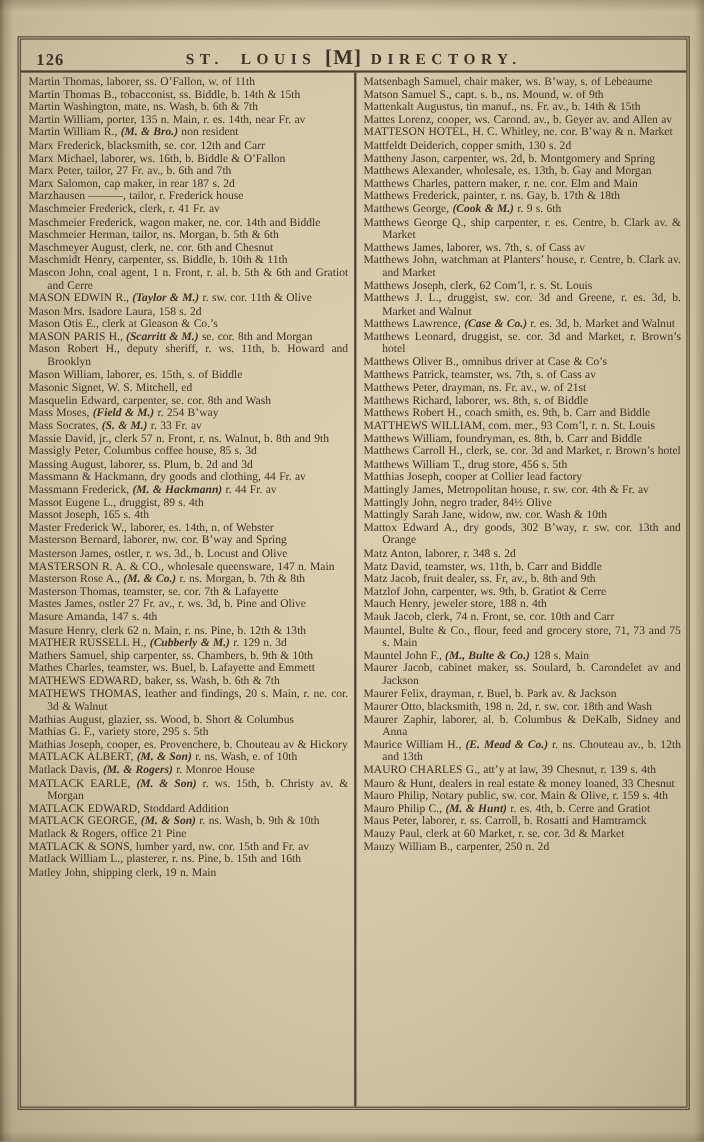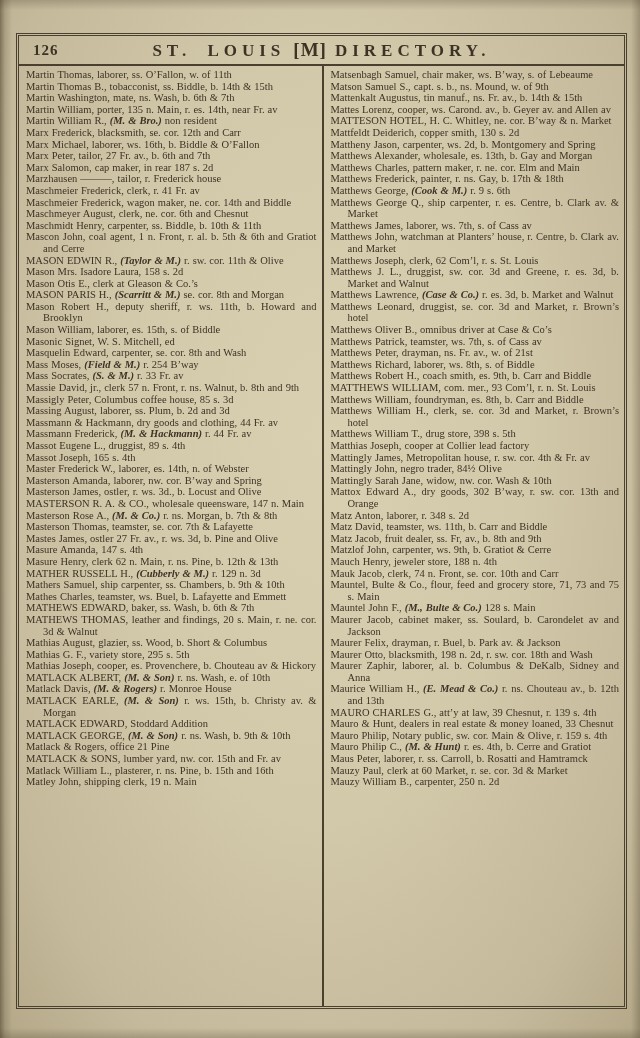--- a/index.html
+++ b/index.html
@@ -22,29 +22,29 @@
       linear-gradient(270deg, rgba(70,58,38,.30) 0, rgba(70,58,38,0) 9px),
       linear-gradient(0deg, rgba(70,58,38,.25) 0, rgba(70,58,38,0) 10px),
       linear-gradient(180deg, rgba(70,58,38,.25) 0, rgba(70,58,38,0) 10px);
   }
   .content-box {
     position:absolute; top:33px; left:16px; right:13px; bottom:29px;
     border:3px double #4a4030;
   }
   .header {
     height:28px; border-bottom:2px solid #4a4030;
-    display:flex; align-items:center; position:relative;
+    display:flex; align-items:flex-end; position:relative;
   }
   .page-number {
     margin-left:14px; font-size:15px; font-weight:bold; letter-spacing:1px; z-index:1;
   }
   .header-title {
     position:absolute; left:0; right:0; text-align:center; white-space:nowrap;
   }
-  .t-caps  { font-size:17px; font-weight:bold; letter-spacing:5px; word-spacing:7px; }
+  .t-caps  { font-size:14px; font-weight:bold; letter-spacing:5px; word-spacing:7px; }
   .t-mark  { font-size:19px;  font-weight:bold; letter-spacing:1px; margin:0 4px; }
   .columns { display:flex; height:calc(100% - 30px); }
   .col {
     flex:1 1 50%; overflow:hidden; padding:3px 5px 0 7px; box-sizing:border-box;
   }
   .col-right { border-left:2px solid #4a4030; }
   .entry {
     margin:0; font-size:10.5px; line-height:11.6px;
     text-align:justify; text-justify:inter-word;
     padding-left:17px; text-indent:-17px;
@@ -74,20 +74,21 @@
           <p class="entry">Martin Washington, mate, ns. Wash, b. 6th &amp; 7th</p>
           <p class="entry">Martin William, porter, 135 n. Main, r. es. 14th, near Fr. av</p>
           <p class="entry">Martin William R., <i>(M. &amp; Bro.)</i> non resident</p>
           <p class="entry">Marx Frederick, blacksmith, se. cor. 12th and Carr</p>
           <p class="entry">Marx Michael, laborer, ws. 16th, b. Biddle &amp; O’Fallon</p>
           <p class="entry">Marx Peter, tailor, 27 Fr. av., b. 6th and 7th</p>
           <p class="entry">Marx Salomon, cap maker, in rear 187 s. 2d</p>
           <p class="entry">Marzhausen ———, tailor, r. Frederick house</p>
           <p class="entry">Maschmeier Frederick, clerk, r. 41 Fr. av</p>
           <p class="entry">Maschmeier Frederick, wagon maker, ne. cor. 14th and Biddle</p>
+          <p class="entry">Maschmeier Herman, tailor, ns. Morgan, b. 5th &amp; 6th</p>
           <p class="entry">Maschmeyer August, clerk, ne. cor. 6th and Chesnut</p>
           <p class="entry">Maschmidt Henry, carpenter, ss. Biddle, b. 10th &amp; 11th</p>
           <p class="entry">Mascon John, coal agent, 1 n. Front, r. al. b. 5th &amp; 6th and Gratiot and Cerre</p>
           <p class="entry">MASON EDWIN R., <i>(Taylor &amp; M.)</i> r. sw. cor. 11th &amp; Olive</p>
           <p class="entry">Mason Mrs. Isadore Laura, 158 s. 2d</p>
           <p class="entry">Mason Otis E., clerk at Gleason &amp; Co.’s</p>
           <p class="entry">MASON PARIS H., <i>(Scarritt &amp; M.)</i> se. cor. 8th and Morgan</p>
           <p class="entry">Mason Robert H., deputy sheriff, r. ws. 11th, b. Howard and Brooklyn</p>
           <p class="entry">Mason William, laborer, es. 15th, s. of Biddle</p>
           <p class="entry">Masonic Signet, W. S. Mitchell, ed</p>
@@ -95,21 +96,21 @@
           <p class="entry">Mass Moses, <i>(Field &amp; M.)</i> r. 254 B’way</p>
           <p class="entry">Mass Socrates, <i>(S. &amp; M.)</i> r. 33 Fr. av</p>
           <p class="entry">Massie David, jr., clerk 57 n. Front, r. ns. Walnut, b. 8th and 9th</p>
           <p class="entry">Massigly Peter, Columbus coffee house, 85 s. 3d</p>
           <p class="entry">Massing August, laborer, ss. Plum, b. 2d and 3d</p>
           <p class="entry">Massmann &amp; Hackmann, dry goods and clothing, 44 Fr. av</p>
           <p class="entry">Massmann Frederick, <i>(M. &amp; Hackmann)</i> r. 44 Fr. av</p>
           <p class="entry">Massot Eugene L., druggist, 89 s. 4th</p>
           <p class="entry">Massot Joseph, 165 s. 4th</p>
           <p class="entry">Master Frederick W., laborer, es. 14th, n. of Webster</p>
-          <p class="entry">Masterson Amanda, laborer, nw. cor. B’way and Spring</p>
+          <p class="entry">Masterson Bernard, laborer, nw. cor. B’way and Spring</p>
           <p class="entry">Masterson James, ostler, r. ws. 3d., b. Locust and Olive</p>
           <p class="entry">MASTERSON R. A. &amp; CO., wholesale queensware, 147 n. Main</p>
           <p class="entry">Masterson Rose A., <i>(M. &amp; Co.)</i> r. ns. Morgan, b. 7th &amp; 8th</p>
           <p class="entry">Masterson Thomas, teamster, se. cor. 7th &amp; Lafayette</p>
           <p class="entry">Mastes James, ostler 27 Fr. av., r. ws. 3d, b. Pine and Olive</p>
           <p class="entry">Masure Amanda, 147 s. 4th</p>
           <p class="entry">Masure Henry, clerk 62 n. Main, r. ns. Pine, b. 12th &amp; 13th</p>
           <p class="entry">MATHER RUSSELL H., <i>(Cubberly &amp; M.)</i> r. 129 n. 3d</p>
           <p class="entry">Mathers Samuel, ship carpenter, ss. Chambers, b. 9th &amp; 10th</p>
           <p class="entry">Mathes Charles, teamster, ws. Buel, b. Lafayette and Emmett</p>
@@ -147,22 +148,22 @@
           <p class="entry">Matthews J. L., druggist, sw. cor. 3d and Greene, r. es. 3d, b. Market and Walnut</p>
           <p class="entry">Matthews Lawrence, <i>(Case &amp; Co.)</i> r. es. 3d, b. Market and Walnut</p>
           <p class="entry">Matthews Leonard, druggist, se. cor. 3d and Market, r. Brown’s hotel</p>
           <p class="entry">Matthews Oliver B., omnibus driver at Case &amp; Co’s</p>
           <p class="entry">Matthews Patrick, teamster, ws. 7th, s. of Cass av</p>
           <p class="entry">Matthews Peter, drayman, ns. Fr. av., w. of 21st</p>
           <p class="entry">Matthews Richard, laborer, ws. 8th, s. of Biddle</p>
           <p class="entry">Matthews Robert H., coach smith, es. 9th, b. Carr and Biddle</p>
           <p class="entry">MATTHEWS WILLIAM, com. mer., 93 Com’l, r. n. St. Louis</p>
           <p class="entry">Matthews William, foundryman, es. 8th, b. Carr and Biddle</p>
-          <p class="entry">Matthews William H., clerk, se. cor. 3d and Market, r. Brown’s hotel</p>
-          <p class="entry">Matthews William T., drug store, 398 s. 5th</p>
+          <p class="entry">Matthews Carroll H., clerk, se. cor. 3d and Market, r. Brown’s hotel</p>
+          <p class="entry">Matthews William T., drug store, 456 s. 5th</p>
           <p class="entry">Matthias Joseph, cooper at Collier lead factory</p>
           <p class="entry">Mattingly James, Metropolitan house, r. sw. cor. 4th &amp; Fr. av</p>
           <p class="entry">Mattingly John, negro trader, 84½ Olive</p>
           <p class="entry">Mattingly Sarah Jane, widow, nw. cor. Wash &amp; 10th</p>
           <p class="entry">Mattox Edward A., dry goods, 302 B’way, r. sw. cor. 13th and Orange</p>
           <p class="entry">Matz Anton, laborer, r. 348 s. 2d</p>
           <p class="entry">Matz David, teamster, ws. 11th, b. Carr and Biddle</p>
           <p class="entry">Matz Jacob, fruit dealer, ss. Fr, av., b. 8th and 9th</p>
           <p class="entry">Matzlof John, carpenter, ws. 9th, b. Gratiot &amp; Cerre</p>
           <p class="entry">Mauch Henry, jeweler store, 188 n. 4th</p>

